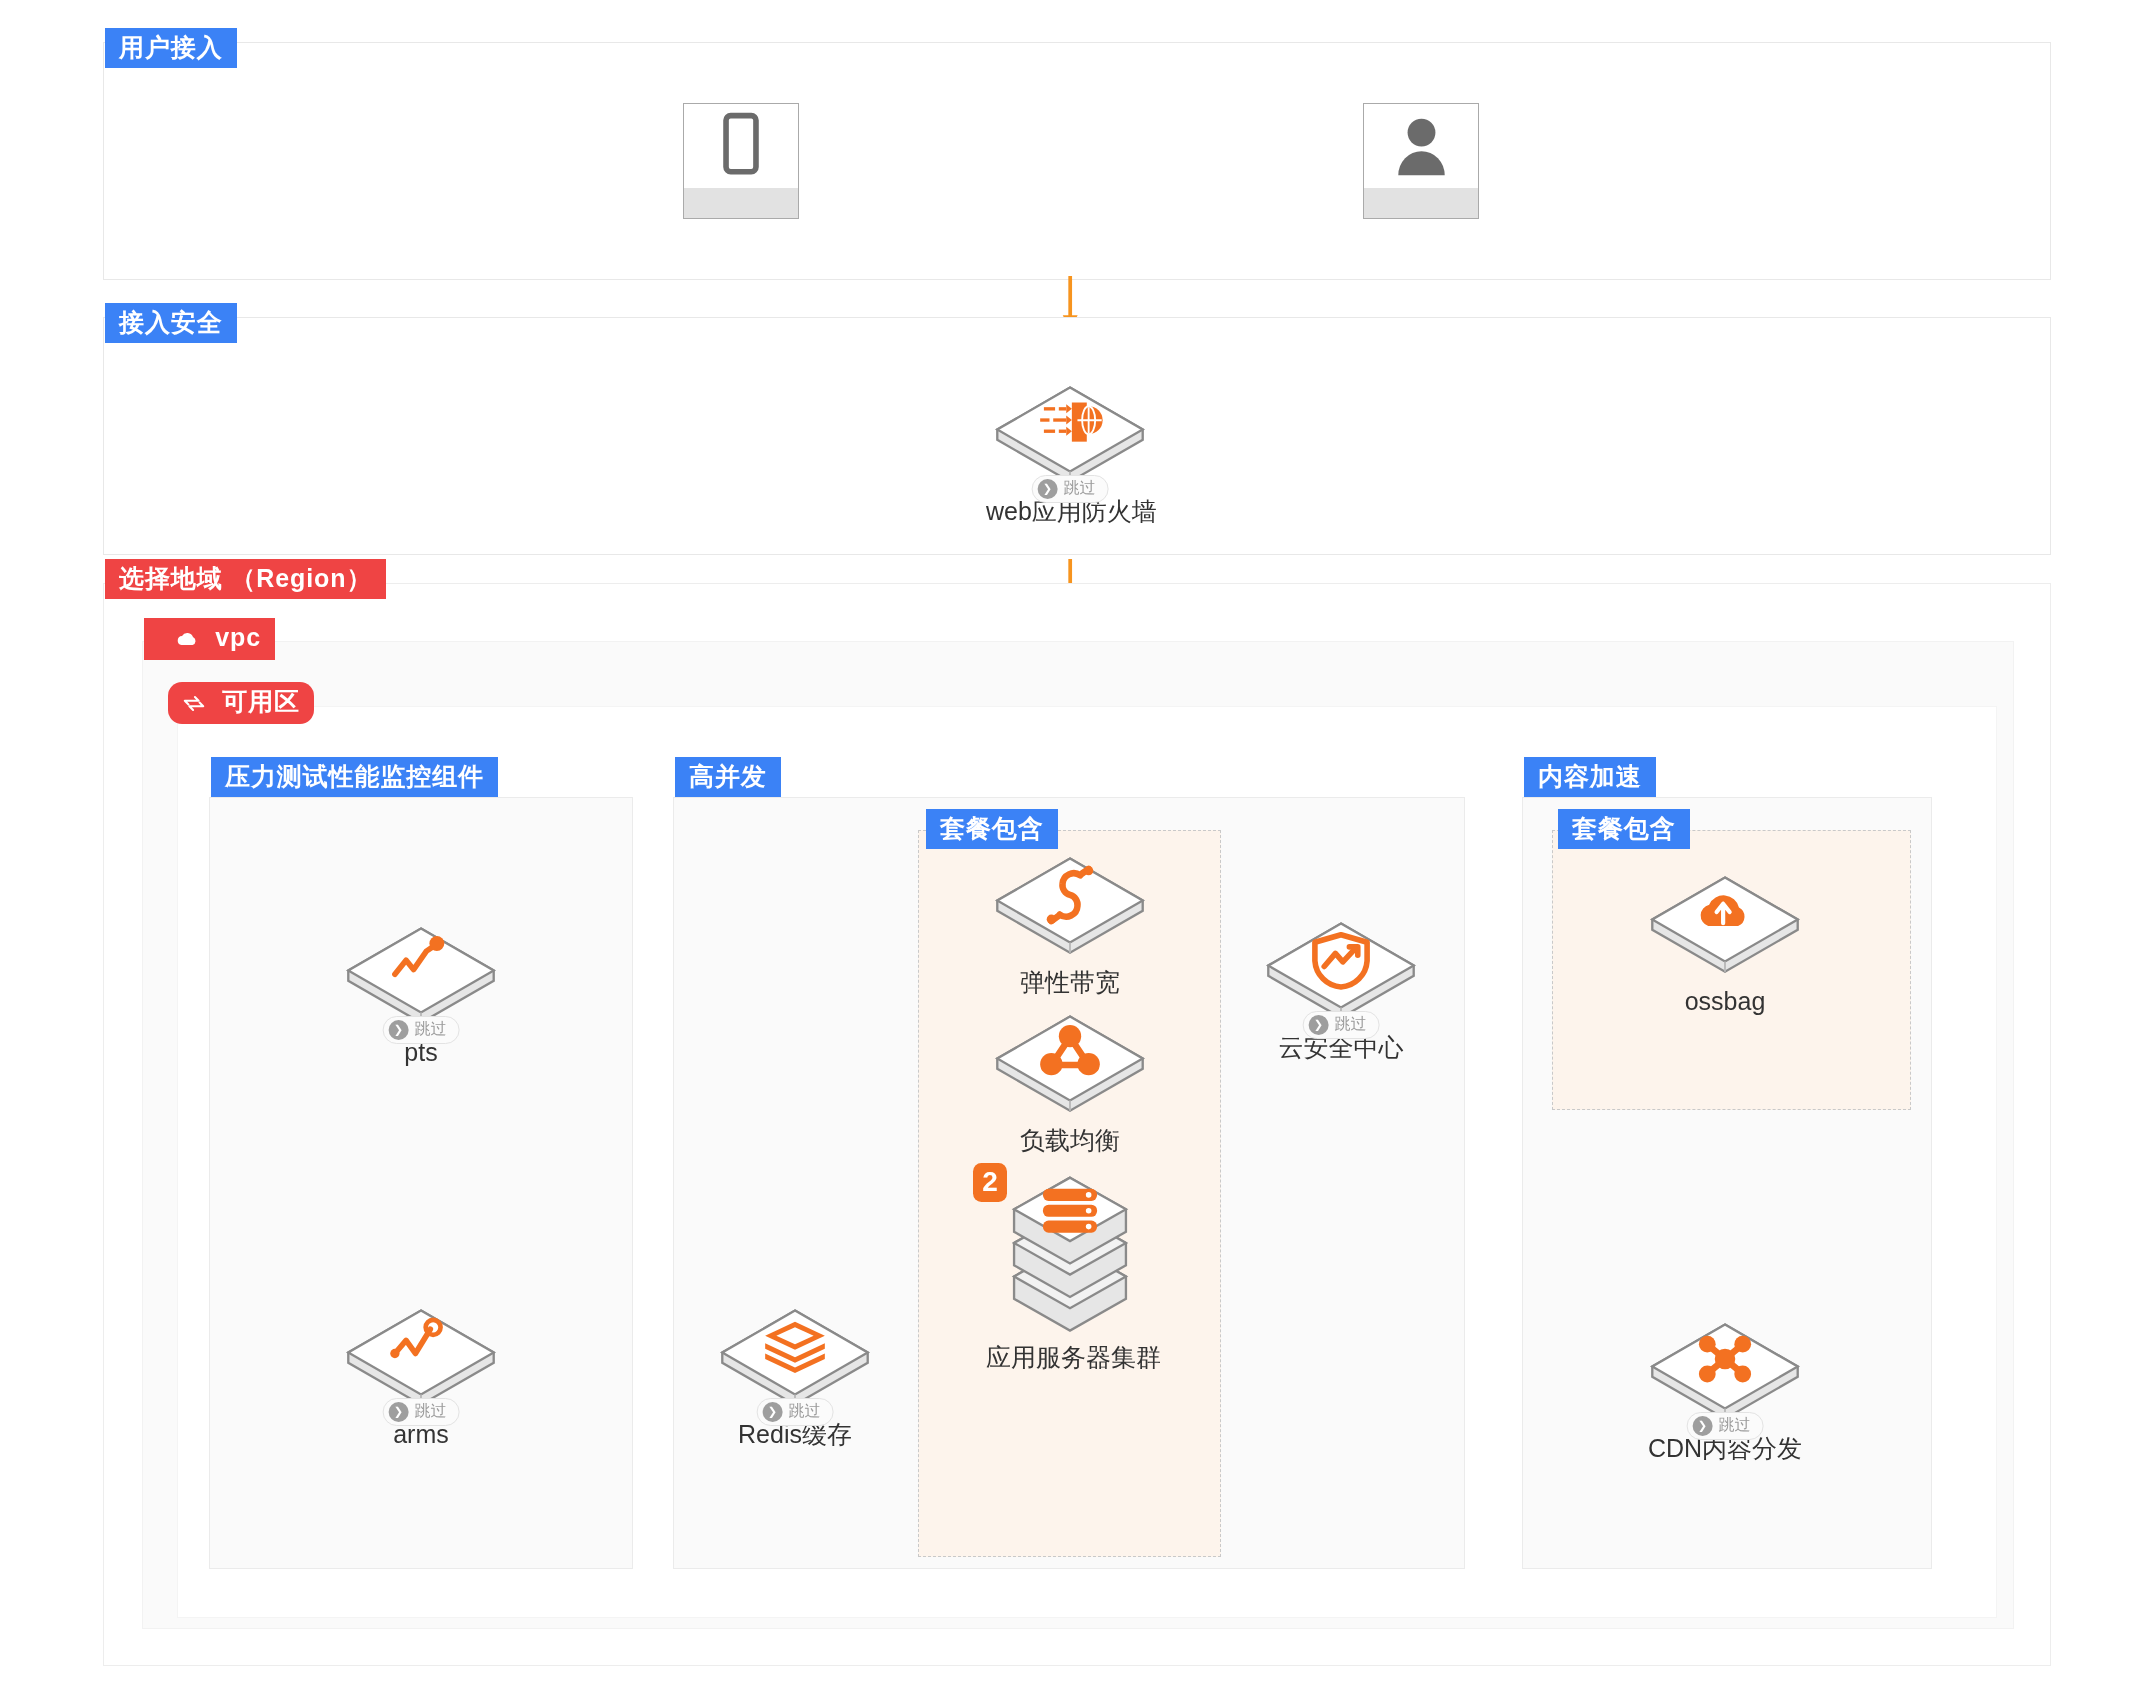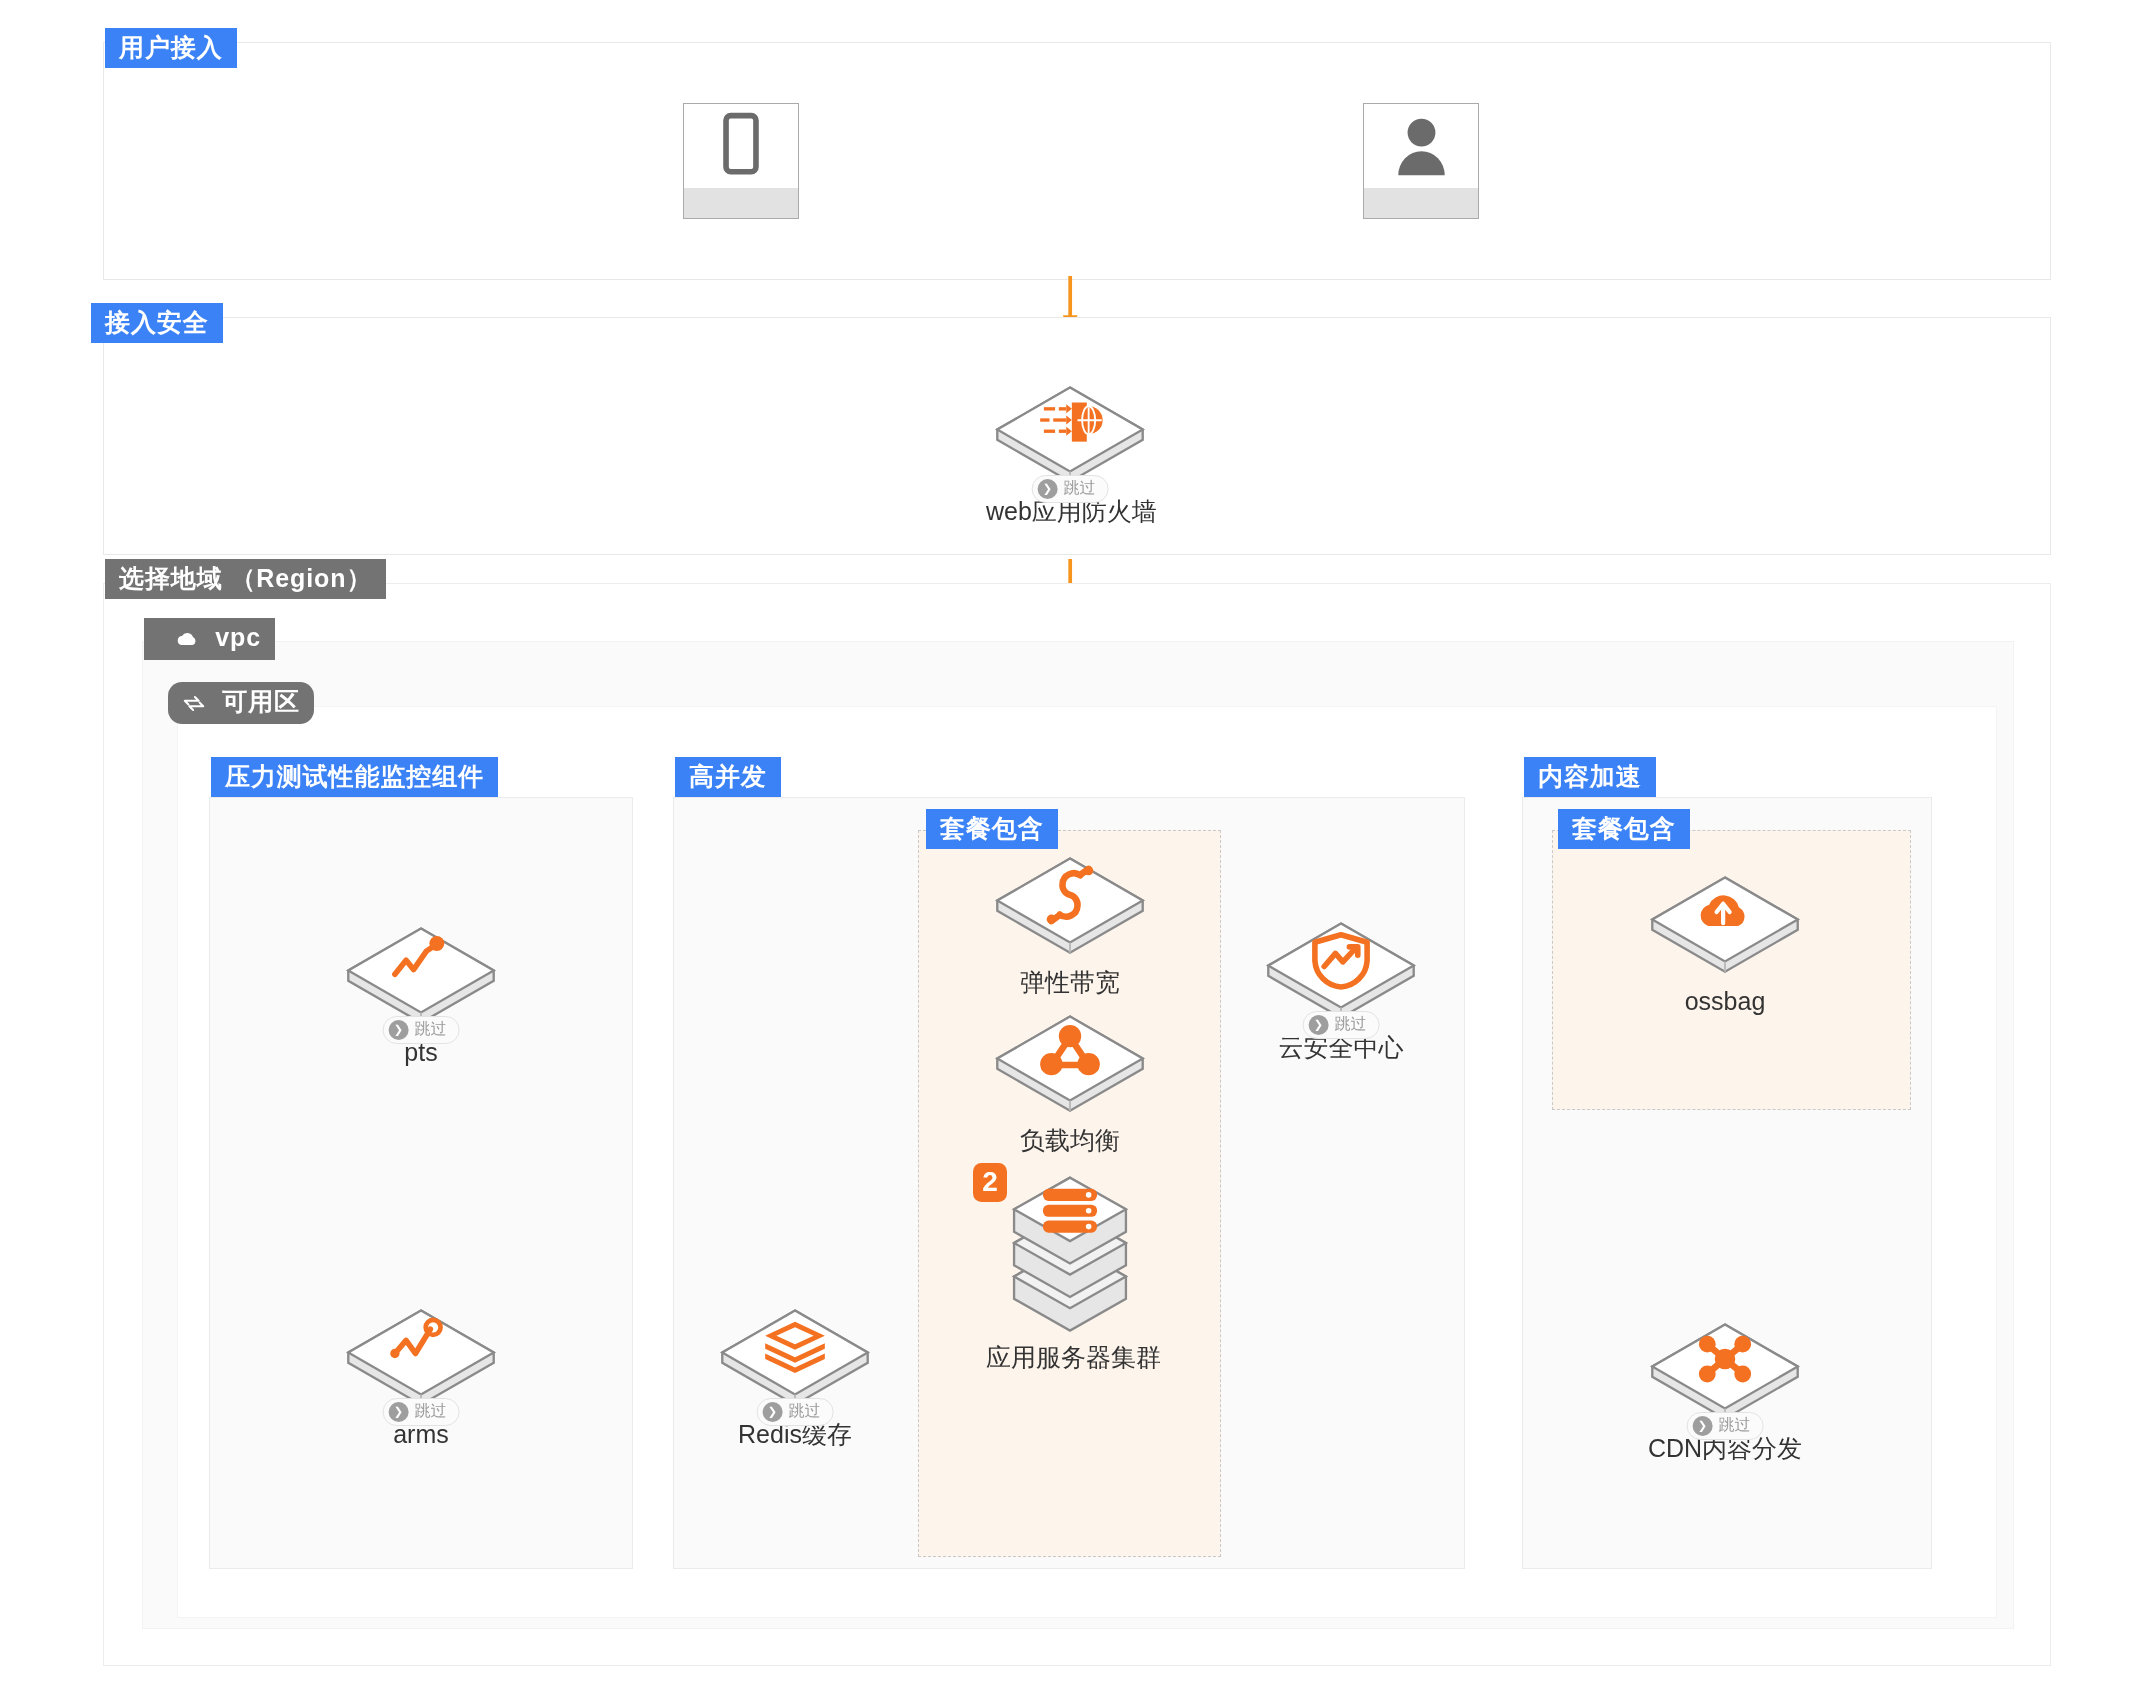--- a/index.html
+++ b/index.html
@@ -42,21 +42,21 @@
     font-weight: bold;
     color: #ffffff;
     background: #3b82f6;
     padding: 4.7px 14px 6.5px 14px;
     line-height: 1.15;
     white-space: nowrap;
     letter-spacing: 0.9px;
     box-sizing: border-box;
   }
   .sec-label.grey {
-    background: #737373;
+    background: #ef4444;
   }
   .sec-label .lb-ico {
     display: inline-block;
     vertical-align: -1.9px;
     margin-right: 8.4px;
   }
 
   
   .pane-vpc {
     position: absolute;
@@ -218,21 +218,21 @@
     </div>
     <div class="base"></div>
   </div>
 
   <svg class="conn" style="left:1059px; top:276px; width:22.4px; height:56px;" viewBox="0 0 24 60" width="22.4" height="56">
     <line x1="12" y1="0" x2="12" y2="44" stroke="#f7941e" stroke-width="4"></line>
     <path d="M12 58 L4 42 L20 42 Z" fill="#f7941e"></path>
   </svg>
 
   <div class="section" style="left:103px; top:317px; width:1948px; height:238px;"></div>
-  <div class="sec-label" style="left:91px; top:303px;">接入安全</div>
+  <div class="sec-label" style="left:105px; top:303px;">接入安全</div>
 
   <div class="node" style="left:986px; top:382px;">
     <div class="node-art">
       <svg width="168" height="110" viewBox="0 0 180 118">
 
         <path d="M90 6 L168 51 L168 62 L90 107 L12 62 L12 51 Z" fill="#e6e6e6" stroke="#8a8a8a" stroke-width="2.5"></path>
         <path d="M90 6 L168 51 L90 96 L12 51 Z" fill="#ffffff" stroke="#8a8a8a" stroke-width="2.5"></path>
         <path d="M90 96 L90 107" stroke="#b8b8b8" stroke-width="2"></path>
 
         <g transform="translate(58,22)">

